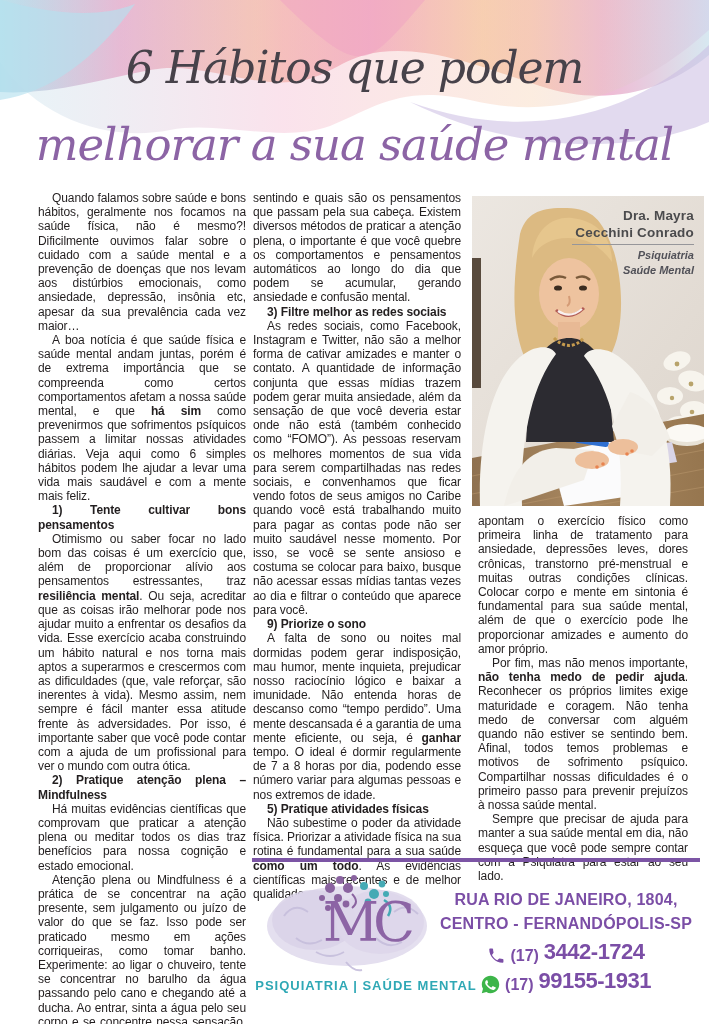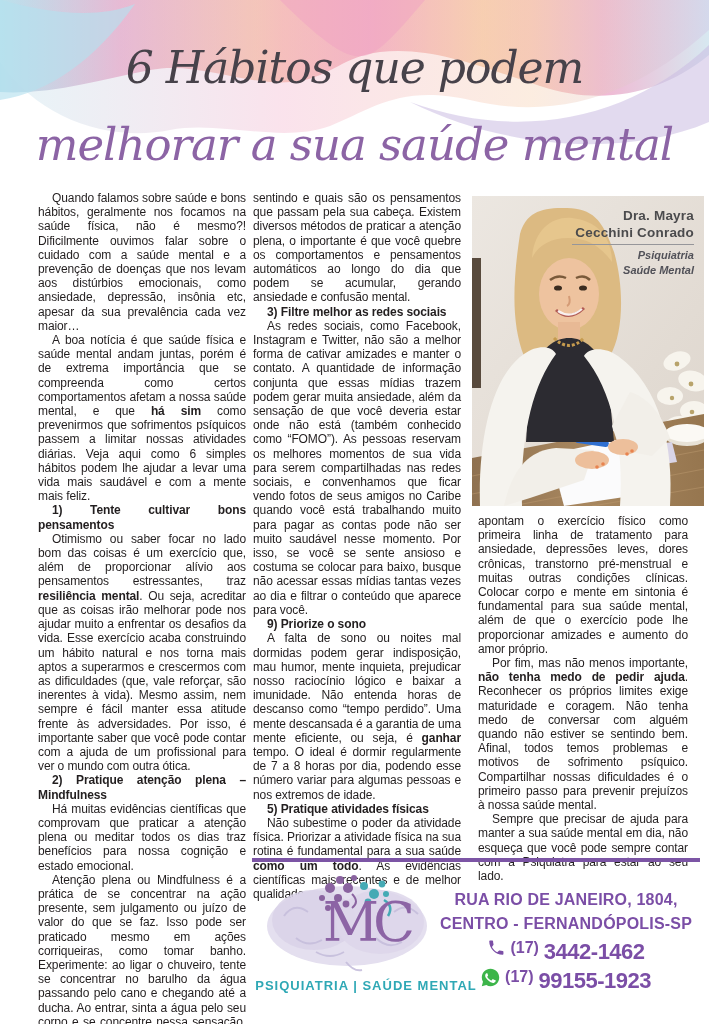--- a/index.html
+++ b/index.html
@@ -40,21 +40,21 @@
            font-family:"DejaVu Serif",serif;font-size:55px;
            color:var(--title_purple);letter-spacing:-6px;line-height:60px;}
   .logo-name{position:absolute;left:0;width:100%;top:84px;text-align:center;
              font-family:"DejaVu Serif",serif;font-style:italic;font-size:19px;
              color:var(--title_purple);}
   .logo-spec{position:absolute;left:0;width:100%;top:112px;text-align:center;
              font-size:13px;font-weight:bold;color:var(--teal);letter-spacing:1px;}
   .contact{position:absolute;left:433px;top:888px;width:266px;text-align:center;
            color:var(--contact_purple);}
   .addr{font-size:16px;font-weight:bold;line-height:24px;letter-spacing:0.2px;}
-  .phone-row{display:flex;justify-content:center;align-items:flex-start;gap:5px;margin-top:3px;height:26px;}
+  .phone-row{display:flex;justify-content:center;align-items:flex-end;gap:5px;margin-top:3px;height:26px;}
   .phone-prefix{font-size:16px;font-weight:bold;}
   .phone-number{font-size:22px;font-weight:bold;letter-spacing:-0.5px;}
   .icon{display:inline-flex;align-items:center;}
 </style>
 </head>
 <body>
 
 <div class="page">
 
   <svg class="waves" width="709" height="190" viewBox="0 0 709 190">
@@ -226,27 +226,27 @@
   <div class="contact">
     <div class="addr">RUA RIO DE JANEIRO, 1804,</div>
     <div class="addr">CENTRO - FERNANDÓPOLIS-SP</div>
     <div class="phone-row">
       <span class="icon">
         <svg width="18" height="18" viewBox="0 0 24 24">
           <path fill="#7b4ea6" d="M6.6 10.8c1.5 3 4 5.4 7 7l2.3-2.3c.3-.3.7-.4 1.1-.2 1.2.4 2.5.6 3.9.6.6 0 1 .4 1 1V20c0 .6-.4 1-1 1C11.3 21 3 12.7 3 3c0-.6.4-1 1-1h3.1c.6 0 1 .4 1 1 0 1.4.2 2.7.6 3.9.1.4 0 .8-.2 1.1L6.6 10.8z"></path>
         </svg>
       </span>
       <span class="phone-prefix">(17)</span>
-      <span class="phone-number">3442-1462</span>
+      <span class="phone-number">3442-1724</span>
     </div>
     <div class="phone-row">
       <span class="icon">
         <svg width="19" height="19" viewBox="0 0 24 24">
           <path fill="#3db54a" d="M12 1C5.9 1 1 5.9 1 12c0 2 .5 3.8 1.5 5.4L1 23l5.8-1.5C8.3 22.5 10.1 23 12 23c6.1 0 11-4.9 11-11S18.1 1 12 1z"></path>
           <path fill="#ffffff" d="M8.6 7.2c-.2-.5-.5-.5-.7-.5h-.6c-.2 0-.6.1-.9.4-.3.3-1.1 1.1-1.1 2.7s1.2 3.1 1.3 3.3c.2.2 2.3 3.6 5.6 4.9 2.8 1.1 3.3.9 3.9.8.6-.1 2-.8 2.2-1.6.3-.8.3-1.4.2-1.6-.1-.1-.3-.2-.7-.4-.4-.2-2-1-2.4-1.1-.3-.1-.6-.2-.8.2-.2.4-.9 1.1-1 1.3-.2.2-.4.3-.8.1-.4-.2-1.5-.6-2.9-1.8-1.1-1-1.8-2.2-2-2.5-.2-.4 0-.6.2-.7.2-.2.4-.4.5-.6.2-.2.2-.4.3-.6.1-.2.1-.5 0-.6-.1-.2-.8-1.9-1.1-2.7z"></path>
         </svg>
       </span>
       <span class="phone-prefix">(17)</span>
-      <span class="phone-number">99155-1923</span>
+      <span class="phone-number">99155-1931</span>
     </div>
   </div>
 
 </div>
 
 </body></html>

